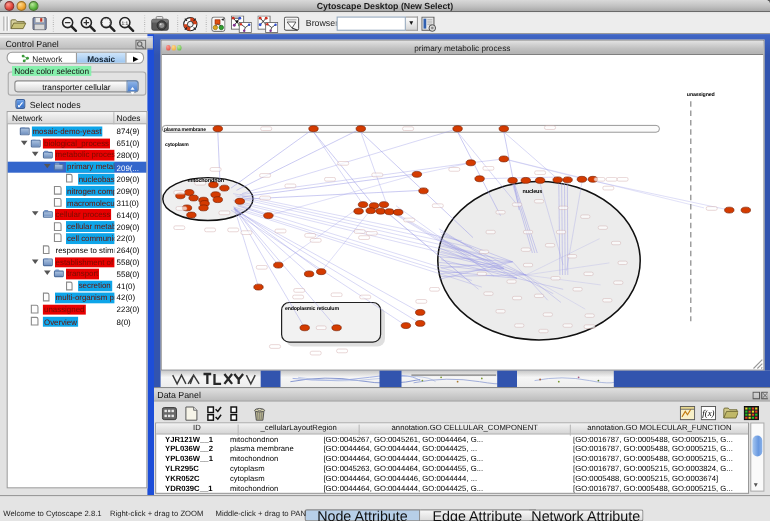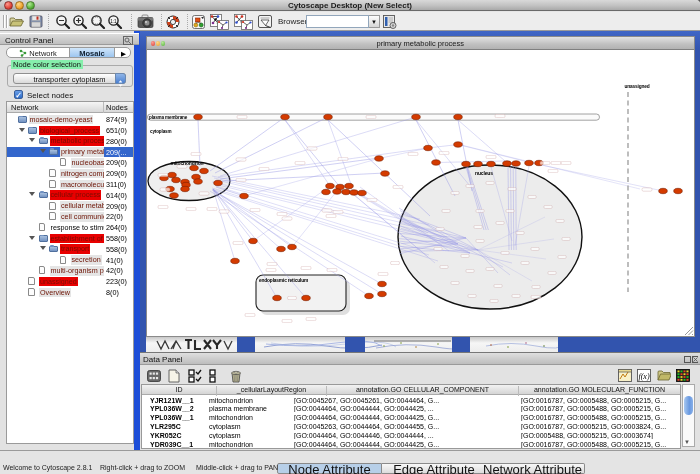--- a/index.html
+++ b/index.html
@@ -27,21 +27,21 @@
 #cb-lab{position:absolute;left:27px;top:60px;font-size:8px;color:#111}
 #treebox{position:absolute;left:6px;top:70px;width:128px;height:343px;background:#fff;border:1px solid #9a9a9a}
 #treehead{position:absolute;left:0;top:0;width:126px;height:11px;background:linear-gradient(#f5f5f5,#d8d8d8);border-bottom:1px solid #aaa;font-size:7.5px;color:#111}
 #treehead .c1{position:absolute;left:4px;top:1px}
 #treehead .c2{position:absolute;left:99px;top:1px}
 #treehead .dv{position:absolute;left:96px;top:0;width:1px;height:11px;background:#bbb}
 .trow{position:absolute;left:0;width:126px;height:10.8px;overflow:hidden;white-space:nowrap}
 .trow .num{position:absolute;left:99px;top:1px;font-size:7.2px;color:#000}
 .trow .lb{position:absolute;top:0.6px;font-size:7.2px;padding:0 1px;height:9.6px;line-height:9.6px;overflow:hidden;white-space:nowrap}
 .trow .arr{position:absolute;top:2.5px;width:0;height:0;border-left:3px solid transparent;border-right:3px solid transparent;border-top:4.5px solid #555}
-.g{background:#e5e5e5;color:#6b1000}
+.g{background:#0ea5e9;color:#6b1000}
 .r{background:#e80000;color:#7a0c00}
 .fold{position:absolute;top:2px;width:9px;height:6.5px;border-radius:1px;background:linear-gradient(#a8c0de,#7292c2);border:0.5px solid #50709e}
 .fold:before{content:"";position:absolute;left:0;top:-1.5px;width:4px;height:1.5px;background:#7292c2;border-radius:1px 1px 0 0}
 .file{position:absolute;top:1px;width:6.5px;height:8px;background:#fdfdfd;border:0.6px solid #8a8a8a;border-radius:0 2px 0 0}
 
 #desktop{position:absolute;left:140px;top:31px;width:560px;height:321px;background:linear-gradient(#4066c6,#3254ae 6%,#3254ae);overflow:hidden}
 #iframe{position:absolute;left:6px;top:5px;width:548.5px;height:301px;overflow:hidden;background:#fff;border:1px solid #8a8a8a}
 #if-title{position:absolute;left:0;top:0;width:100%;height:12.5px;background:linear-gradient(#e2e2e2,#c0c0c0 60%,#b2b2b2);border-bottom:1px solid #7f7f7f}
 #if-title .t{position:absolute;width:100%;text-align:center;top:2px;font-size:7.5px;color:#1a1a1a}
 .ilight{position:absolute;top:4px;width:4.5px;height:4.5px;border-radius:50%}
@@ -197,21 +197,21 @@
             <circle cx="6" cy="4" r="1.3" fill="#3a9a3a"></circle>
             <circle cx="3" cy="6.5" r="1.3" fill="#3a9a3a"></circle>
             <line x1="2" y1="2" x2="6" y2="4" stroke="#3a9a3a" stroke-width="0.7"></line>
             <line x1="6" y1="4" x2="3" y2="6.5" stroke="#3a9a3a" stroke-width="0.7"></line>
           </svg> Network</div>
       <div id="tab-mosaic">Mosaic</div>
       <div id="tab-arrow">▶</div>
     </div>
     <div id="gb-leg">Node color selection</div>
     <div id="groupbox"></div>
-    <div id="combo">transporter cytoplasm</div>
+    <div id="combo">transporter cellular</div>
     <div id="combo-step"><svg width="9" height="9" viewBox="0 0 9 9">
           <path d="M4.5 1.2 L6.4 3.6 L2.6 3.6 Z" fill="#fff"></path>
           <path d="M4.5 7.8 L6.4 5.4 L2.6 5.4 Z" fill="#fff"></path>
         </svg></div>
     <div id="checkbox">✓</div>
     <div id="cb-lab">Select nodes</div>
     <div id="treebox">
       <div id="treehead">
           <span class="c1">Network</span>
           <div class="dv"></div>

